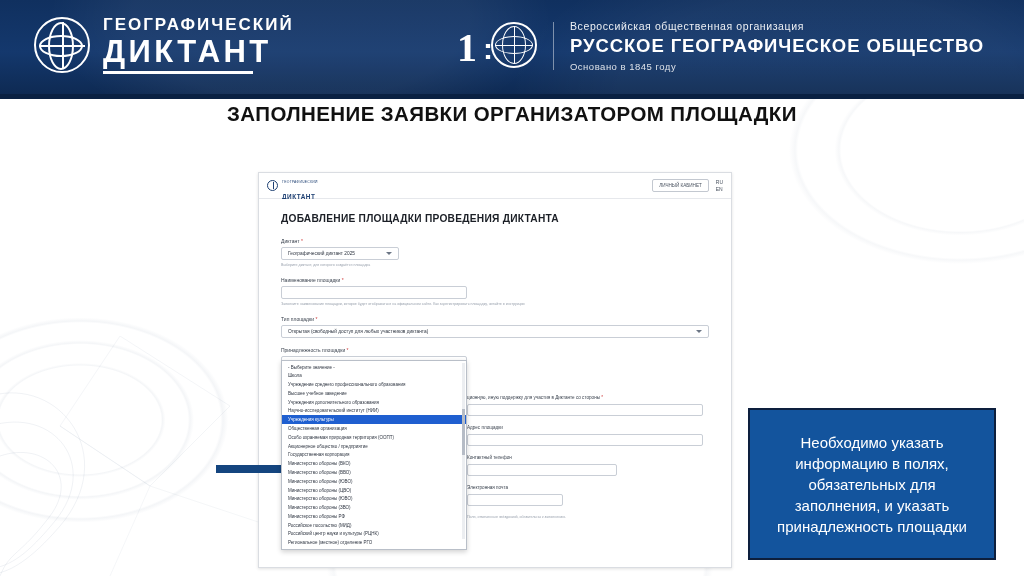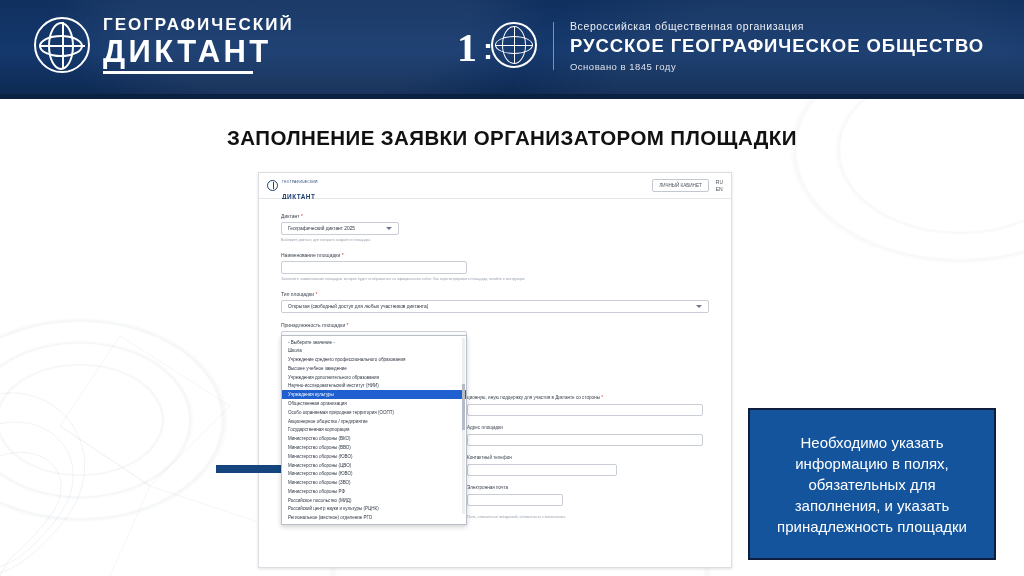--- a/index.html
+++ b/index.html
@@ -81,21 +81,21 @@
   .rgo-mark .emblem .ee1{position:absolute; left:9px; top:2px; width:24px; height:38px; border:1.5px solid #fff; border-radius:50%;}
   .rgo-mark .emblem .ee2{position:absolute; left:2px; top:12px; width:38px; height:18px; border:1.5px solid #fff; border-radius:50%;}
   .rgo-divider { width:1px; height:48px; background:rgba(255,255,255,.45); }
   .rgo-text { color:#fff; }
   .rgo-text .t1 { font-size:10.5px; letter-spacing:.6px; opacity:.92; }
   .rgo-text .t2 { font-size:18.5px; font-weight:700; letter-spacing:.9px; margin-top:3px; }
   .rgo-text .t3 { font-size:9.5px; letter-spacing:.5px; opacity:.85; margin-top:4px; }
 
   
   .slide-title {
-    position:absolute; left:0; top:126px; width:1024px; text-align:center;
+    position:absolute; left:0; top:102px; width:1024px; text-align:center;
     font-size:20.5px; font-weight:700; color:#111; letter-spacing:.4px;
   }
 
   
   .shot {
     position:absolute; left:258px; top:172px; width:474px; height:396px;
     background:#f4f5f7; border:1px solid #dadde2; overflow:hidden;
     box-shadow:0 1px 3px rgba(0,0,0,.12);
   }
   .shot-top {
@@ -231,20 +231,21 @@
     <div class="shot-top-right">
       <div class="cab-btn">ЛИЧНЫЙ КАБИНЕТ</div>
       <div class="lang">
         <div>RU</div>
         <div>EN</div>
       </div>
     </div>
   </div>
 
   <div class="shot-body">
+    <div class="form-title">ДОБАВЛЕНИЕ ПЛОЩАДКИ ПРОВЕДЕНИЯ ДИКТАНТА</div>
 
     <div class="field">
       <div class="flabel">
         <span>Диктант</span>
         <span class="req">*</span>
       </div>
       <div class="finput small">
         <span>Географический диктант 2025</span>
         <span class="caret"></span>
       </div>

